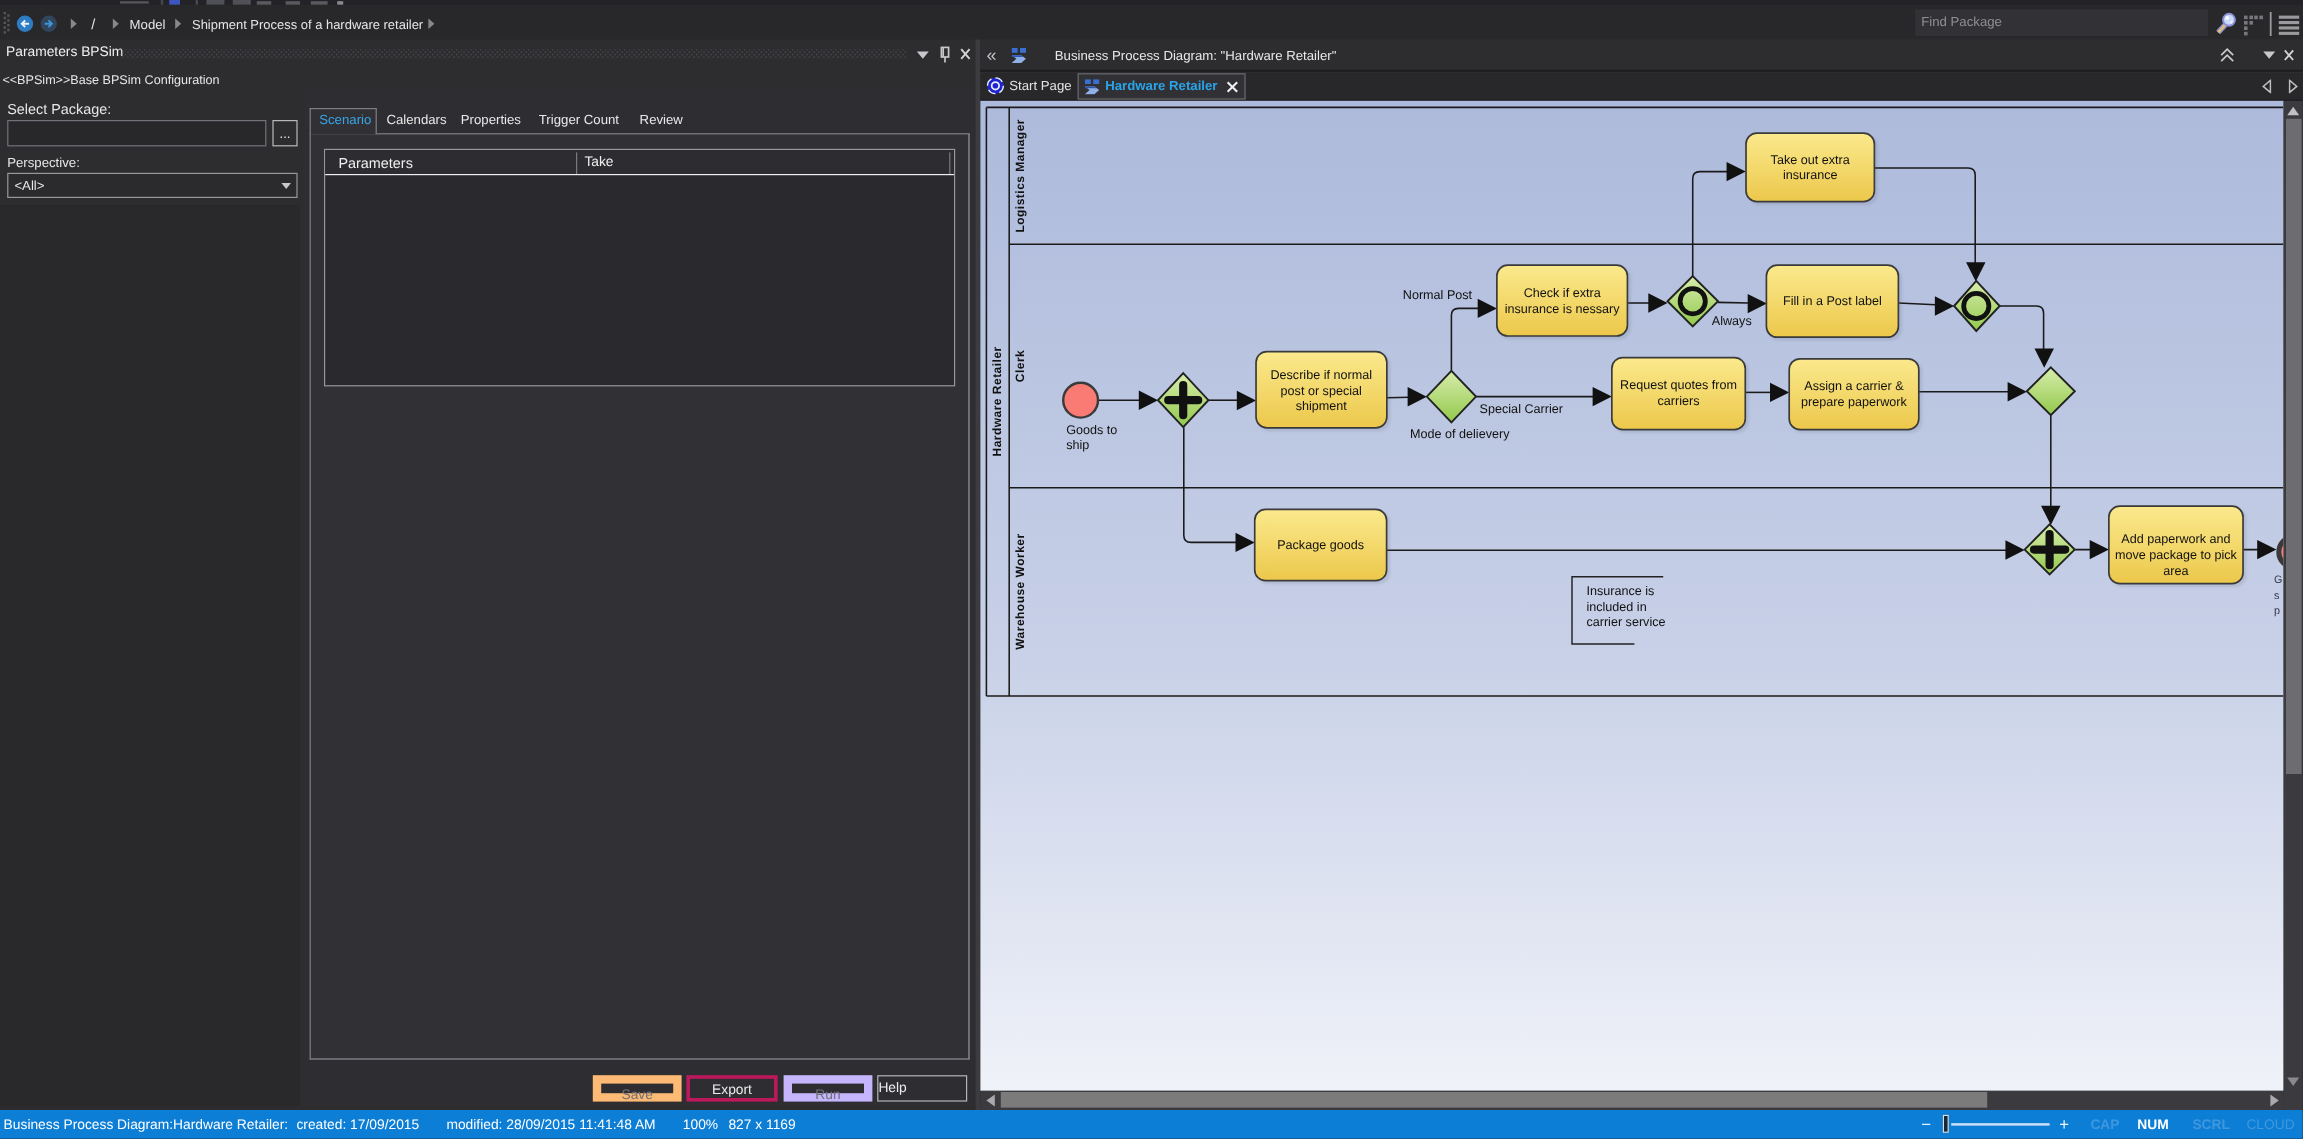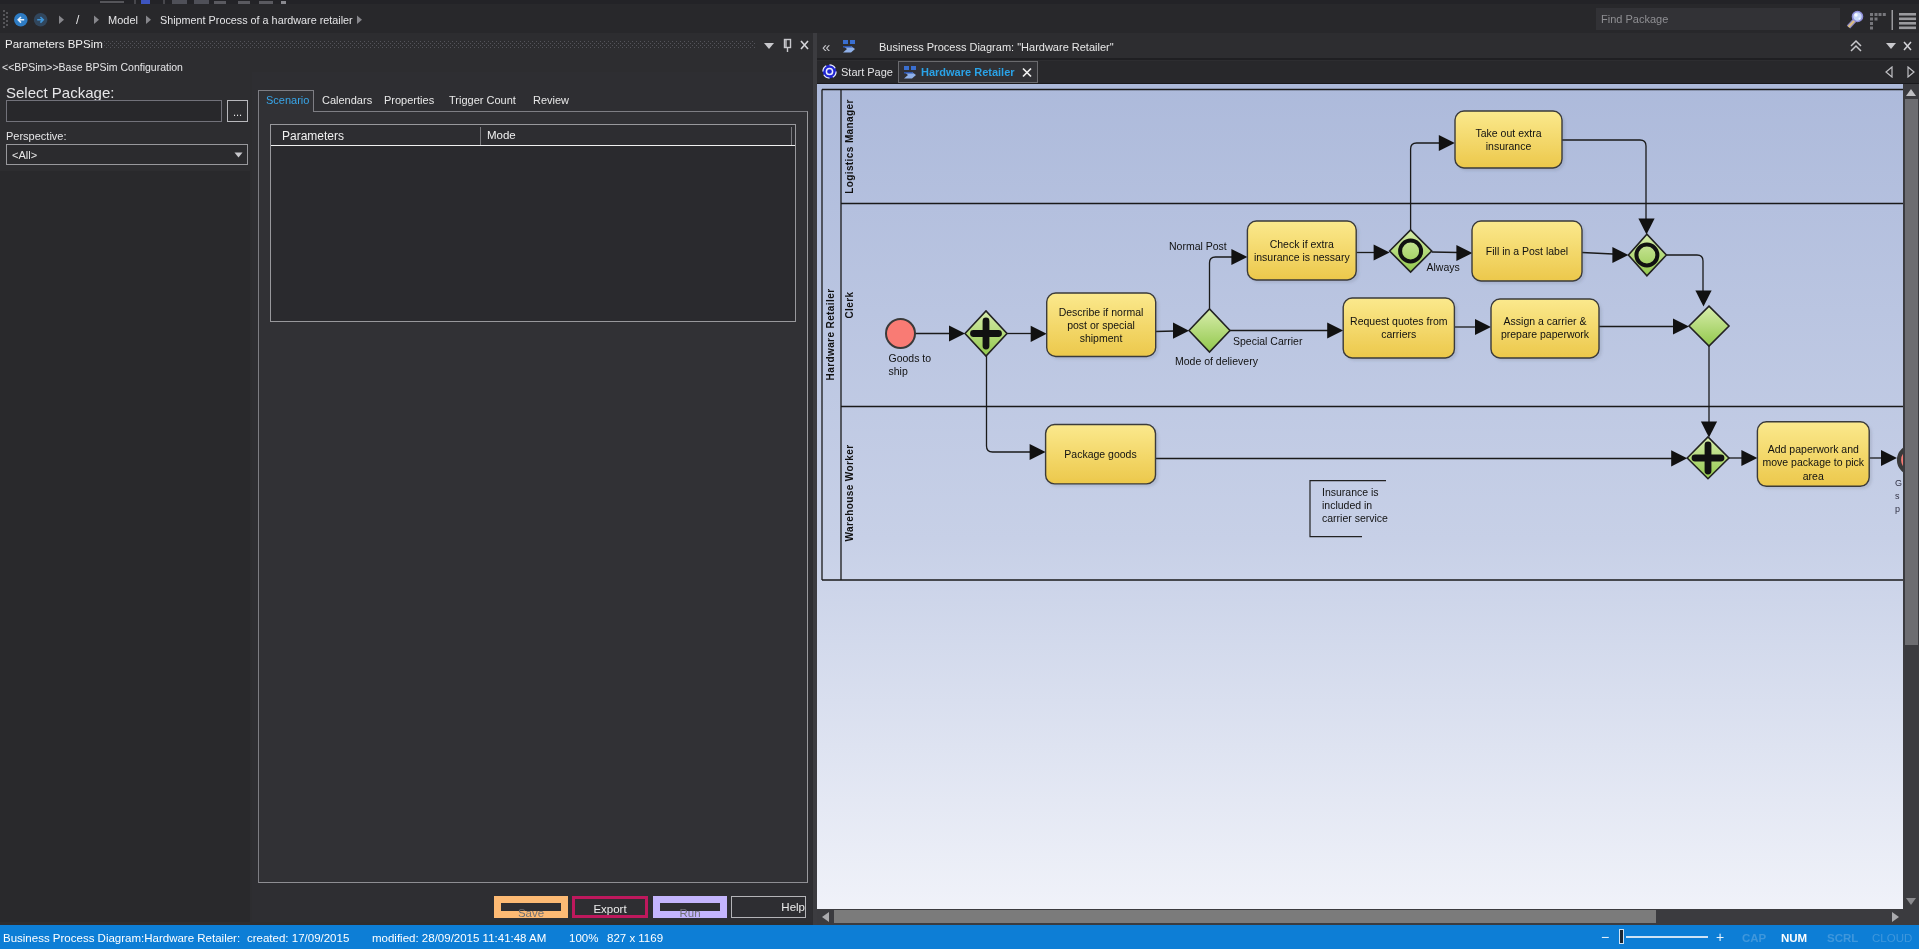--- a/index.html
+++ b/index.html
@@ -94,21 +94,21 @@
   <g stroke="#c8c8cc" stroke-width="1.4" fill="none">
     <rect x="24.5" y="3.5" width="6" height="8"></rect>
     <line x1="27.5" y1="11.5" x2="27.5" y2="16"></line>
     <line x1="26" y1="3.5" x2="26" y2="11.5"></line>
   </g>
   <path d="M 41 5 L 48 13 M 48 5 L 41 13" stroke="#d4d4d8" stroke-width="1.6"></path>
 </svg>
 
 <div class="abs" style="left:2px;top:61px;font-size:10.5px;color:#e6e6e8;">&lt;&lt;BPSim&gt;&gt;Base BPSim Configuration</div>
 
-<div class="abs" style="left:6px;top:84px;font-size:15px;color:#e6e6e8;">Select Package:</div>
+<div class="abs" style="left:6px;top:84px;font-size:12px;color:#e6e6e8;">Select Package:</div>
 <div class="abs" style="left:6px;top:100px;width:216px;height:22px;background:#28282b;border:1px solid #72727a;"></div>
 <div class="abs" style="left:227px;top:100px;width:21px;height:22px;background:#2d2d30;border:1px solid #b8b8bc;color:#e8e8e8;font-size:11px;text-align:center;line-height:23px;">...</div>
 <div class="abs" style="left:6px;top:130px;font-size:11px;color:#e6e6e8;">Perspective:</div>
 <div class="abs" style="left:6px;top:144px;width:242px;height:21px;background:#2b2b2e;border:1px solid #98989c;"></div>
 <div class="abs" style="left:12px;top:149px;font-size:11px;color:#e8e8e8;">&lt;All&gt;</div>
 <svg class="abs" style="left:234px;top:152px;" width="9" height="6" viewBox="0 0 9 6">
       <path d="M 0.5 0.5 L 8.5 0.5 L 4.5 5.5 Z" fill="#c8c8cc"></path>
     </svg>
 <div class="abs" style="left:0px;top:171px;width:250px;height:751px;background:#29292c;"></div>
 
@@ -118,27 +118,27 @@
 <div class="abs" style="left:266px;top:94px;font-size:11px;color:#38a5e8;text-align:center;">Scenario</div>
 <div class="abs" style="left:322px;top:94px;font-size:11px;color:#e8e8e8;">Calendars</div>
 <div class="abs" style="left:384px;top:94px;font-size:11px;color:#e8e8e8;">Properties</div>
 <div class="abs" style="left:449px;top:94px;font-size:11px;color:#e8e8e8;">Trigger Count</div>
 <div class="abs" style="left:533px;top:94px;font-size:11px;color:#e8e8e8;">Review</div>
 
 <div class="abs" style="left:270px;top:124px;width:526px;height:198px;border:1px solid #98989c;background:#2a2a2e;"></div>
 <div class="abs" style="left:271px;top:125px;width:524px;height:21px;background:#2d2d31;border-bottom:1px solid #f0f0f0;"></div>
 <div class="abs" style="left:282px;top:129px;font-size:12px;color:#f0f0f0;">Parameters</div>
 <div class="abs" style="left:480px;top:127px;width:1px;height:18px;background:#7a7a7e;"></div>
-<div class="abs" style="left:487px;top:129px;font-size:11.5px;color:#f0f0f0;">Mode</div>
+<div class="abs" style="left:487px;top:129px;font-size:11.5px;color:#f0f0f0;">Take</div>
 <div class="abs" style="left:791px;top:127px;width:1px;height:18px;background:#7a7a7e;"></div>
 
 <div class="abs" style="left:494px;top:896px;width:74px;height:22px;border:7px solid #fdba74;color:#707074;font-size:11.5px;text-align:center;line-height:20px;">Save</div>
 <div class="abs" style="left:572px;top:896px;width:76px;height:22px;border:3px solid #be185d;color:#ececec;font-size:11.5px;text-align:center;line-height:20px;">Export</div>
 <div class="abs" style="left:653px;top:896px;width:74px;height:22px;border:7px solid #c4b5fd;color:#707074;font-size:11.5px;text-align:center;line-height:20px;">Run</div>
-<div class="abs" style="left:731px;top:896px;width:75px;height:22px;border:1px solid #b4b4b8;color:#ececec;font-size:11.5px;text-align:right;line-height:20px;">Help</div>
+<div class="abs" style="left:731px;top:896px;width:75px;height:22px;border:1px solid #b4b4b8;color:#ececec;font-size:11.5px;text-align:left;line-height:20px;">Help</div>
 
 <div class="abs" style="left:813px;top:33px;width:4px;height:892px;background:#3c3c40;"></div>
 
 <div class="abs" style="left:817px;top:33px;width:1102px;height:892px;background:#2d2d30;"></div>
 
 <div class="abs" style="left:817px;top:33px;width:1102px;height:27px;background:#2d2d30;border-bottom:2px solid #1f1f22;"></div>
 <div class="abs" style="left:822px;top:38px;font-size:15px;color:#c8c8cc;">«</div>
 <svg class="abs" style="left:843px;top:40px;" width="14" height="13" viewBox="0 0 14 13">
   <rect x="0" y="0" width="5" height="4" fill="#3a6fd0"></rect>
       <rect x="7" y="0" width="5" height="4" fill="#3a6fd0"></rect>

